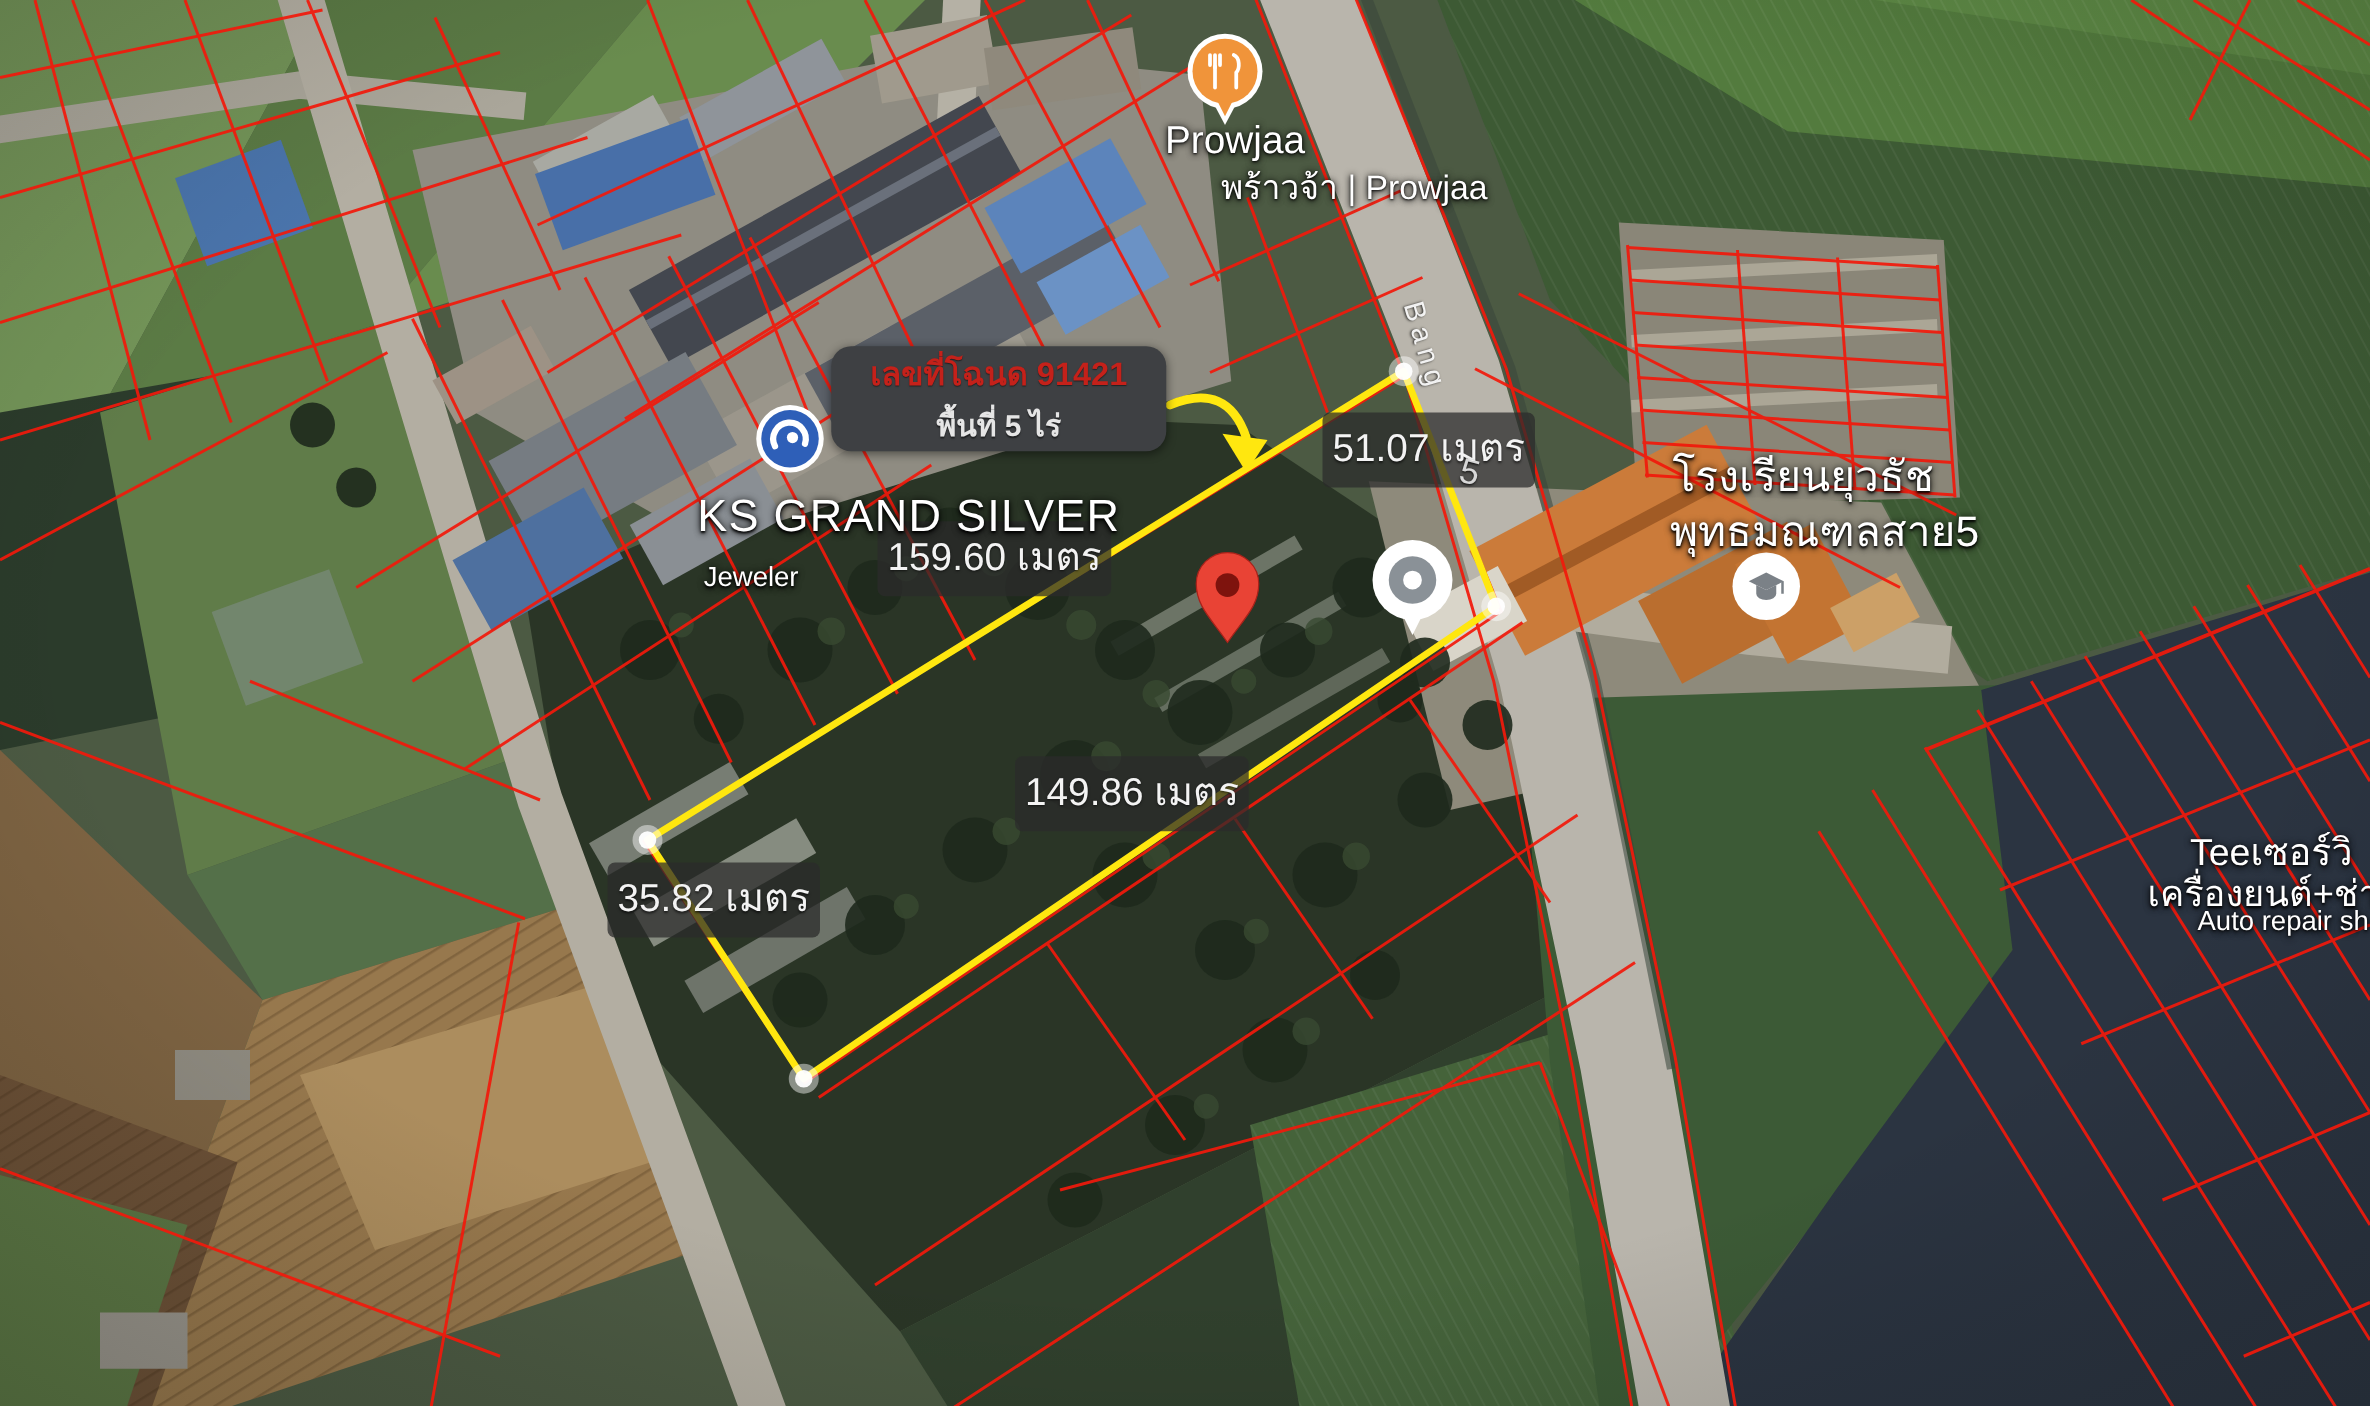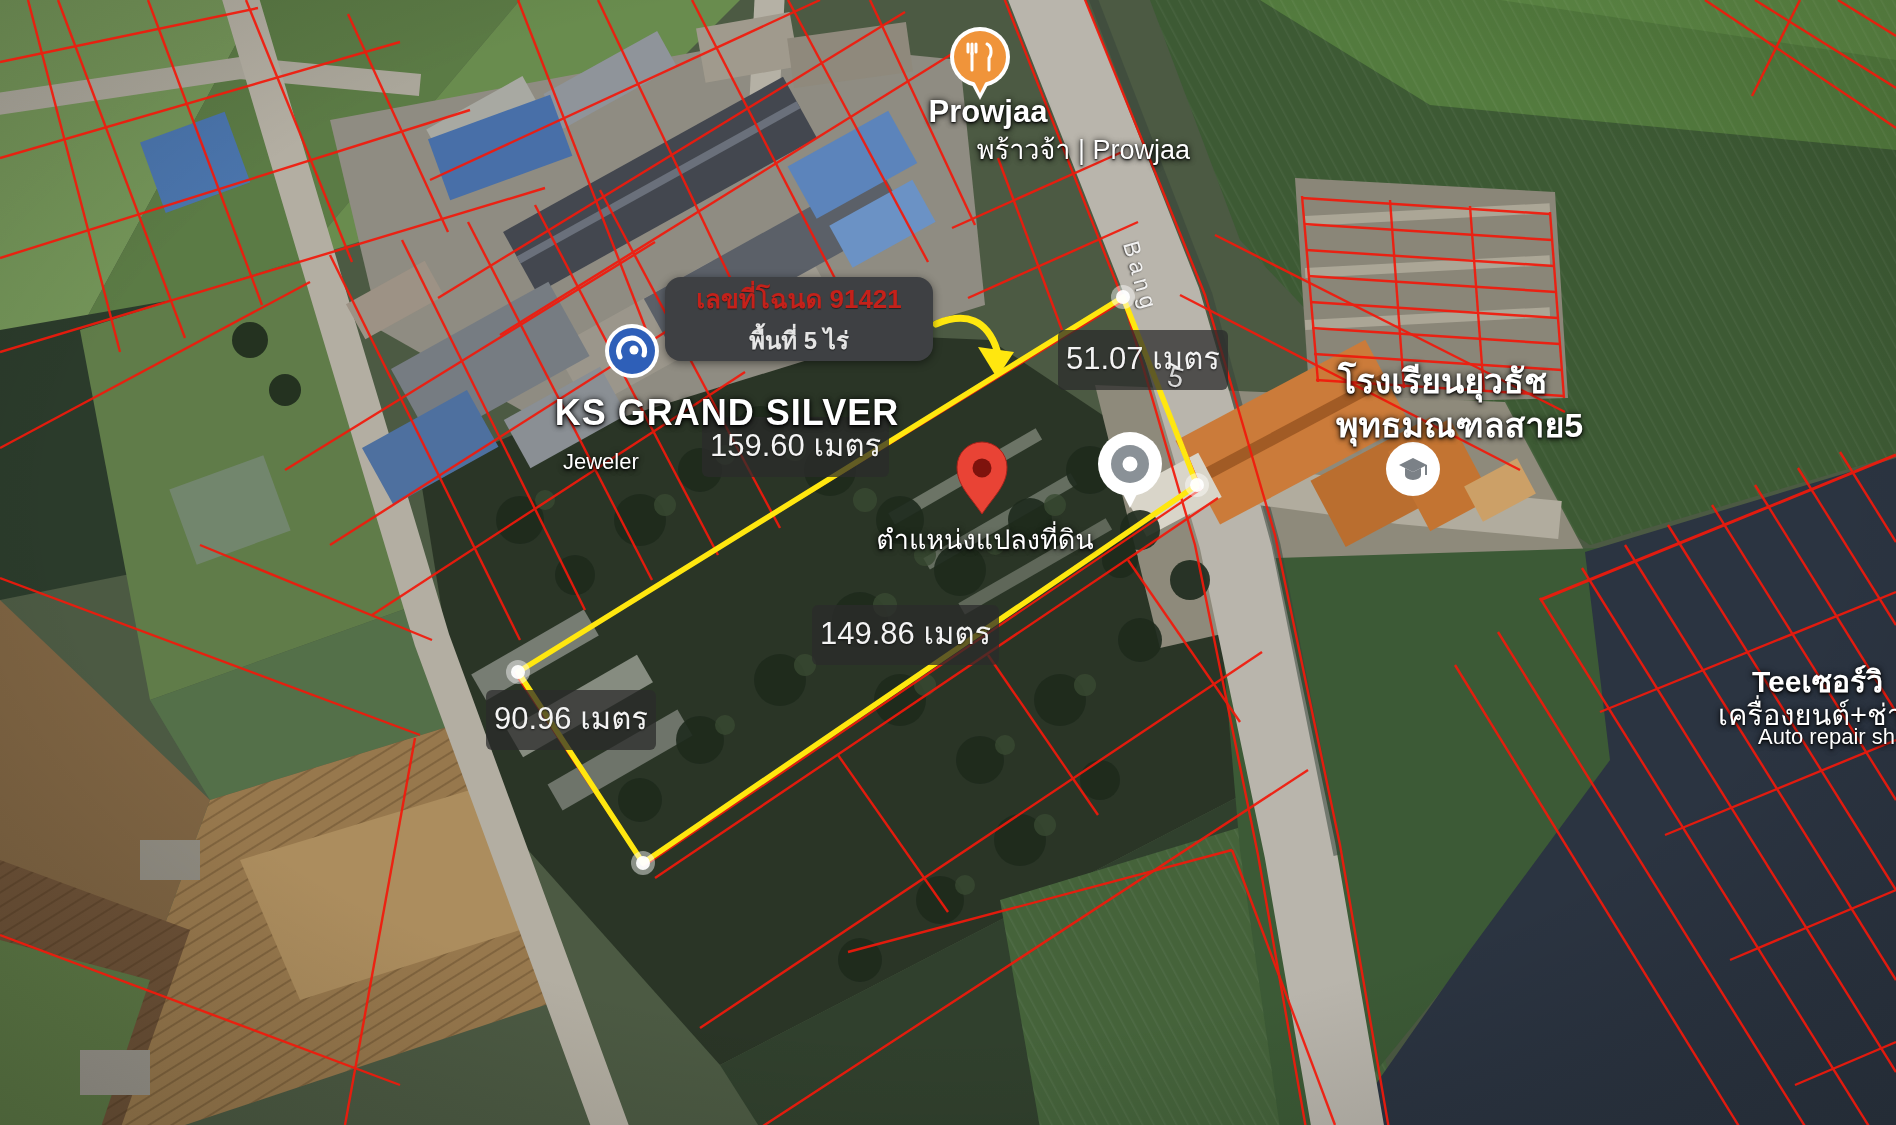--- a/index.html
+++ b/index.html
@@ -2,21 +2,21 @@
 <html><head>
 <meta charset="utf-8">
 <style>
   html,body{margin:0;padding:0;background:#1b1f1a;}
   .stage{position:relative;width:1896px;height:1125px;overflow:hidden;
          font-family:"Liberation Sans","DejaVu Sans",sans-serif;background:#4c5a44;}
   svg.layer{position:absolute;left:0;top:0;width:1896px;height:1125px;}
   .terrain{filter:blur(.6px) saturate(1.05);}
   .maplabel{position:absolute;color:#fff;white-space:nowrap;
     text-shadow:0 1px 2px rgba(0,0,0,.95),0 0 6px rgba(0,0,0,.7),0 2px 5px rgba(0,0,0,.55);}
-  .poi-name{font-weight:bold;}
+  .poi-name{font-weight:normal;}
   .measure{position:absolute;background:rgba(43,43,43,.74);color:#f3f3f3;font-size:31px;
     padding:3px 8px 7px;border-radius:6px;white-space:nowrap;
     text-shadow:0 1px 2px rgba(0,0,0,.6);}
   .tooltip{position:absolute;left:665px;top:277px;width:268px;height:84px;background:#3e4043;
     border-radius:16px;display:flex;flex-direction:column;align-items:center;justify-content:center;
     gap:2px;box-shadow:0 2px 8px rgba(0,0,0,.45);}
   .tooltip .t1{color:#c4211a;font-weight:bold;font-size:26px;text-shadow:0 1px 1px rgba(0,0,0,.5);}
   .tooltip .t2{color:#e5e5e5;font-weight:bold;font-size:24px;text-shadow:0 1px 1px rgba(0,0,0,.5);}
   .road-name{position:absolute;left:1143px;top:238px;color:rgba(255,255,255,.92);font-size:23px;
     letter-spacing:5px;transform:rotate(74deg);transform-origin:left top;
@@ -339,29 +339,28 @@
   </svg>
 
   <div class="tooltip">
     <div class="t1">เลขที่โฉนด 91421</div>
     <div class="t2">พื้นที่ 5 ไร่</div>
   </div>
 
   <div class="measure" style="left:702px;top:417px;">159.60 เมตร</div>
   <div class="measure" style="left:1058px;top:330px;">51.07 เมตร</div>
   <div class="measure" style="left:812px;top:605px;">149.86 เมตร</div>
-  <div class="measure" style="left:486px;top:690px;">90.96 เมตร</div>
+  <div class="measure" style="left:486px;top:690px;">35.82 เมตร</div>
 
   <div class="maplabel poi-name" style="left:868px;top:94px;width:240px;text-align:center;font-size:31px;">Prowjaa</div>
   <div class="maplabel" style="left:790px;top:128px;width:400px;text-align:right;font-size:27px;">พร้าวจ้า | Prowjaa</div>
 
   <div class="maplabel poi-name" style="left:527px;top:392px;width:400px;text-align:center;font-size:36px;letter-spacing:1px;">KS GRAND SILVER</div>
   <div class="maplabel" style="left:563px;top:426px;font-size:22px;margin-top:23px;">Jeweler</div>
 
-  <div class="maplabel" style="left:860px;top:518px;width:250px;text-align:center;font-size:27px;">ตำแหน่งแปลงที่ดิน</div>
 
   <div class="maplabel poi-name" style="left:1338px;top:354px;font-size:34px;">โรงเรียนยุวธัช</div>
   <div class="maplabel poi-name" style="left:1336px;top:398px;font-size:34px;">พุทธมณฑลสาย5</div>
 
   <div class="maplabel poi-name" style="left:1752px;top:658px;font-size:30px;">Teeเซอร์วิ</div>
   <div class="maplabel" style="left:1718px;top:692px;font-size:29px;">เครื่องยนต์+ช่างล่</div>
   <div class="maplabel" style="left:1758px;top:724px;font-size:22px;">Auto repair sh</div>
 
   <div class="road-name">Bang</div>
   <div class="route-num">5</div>

